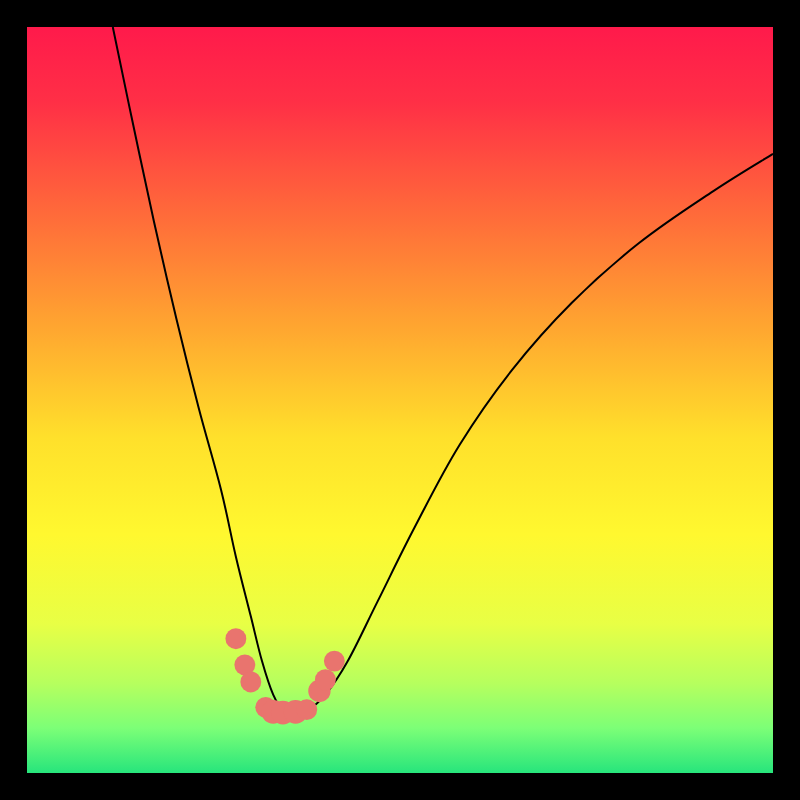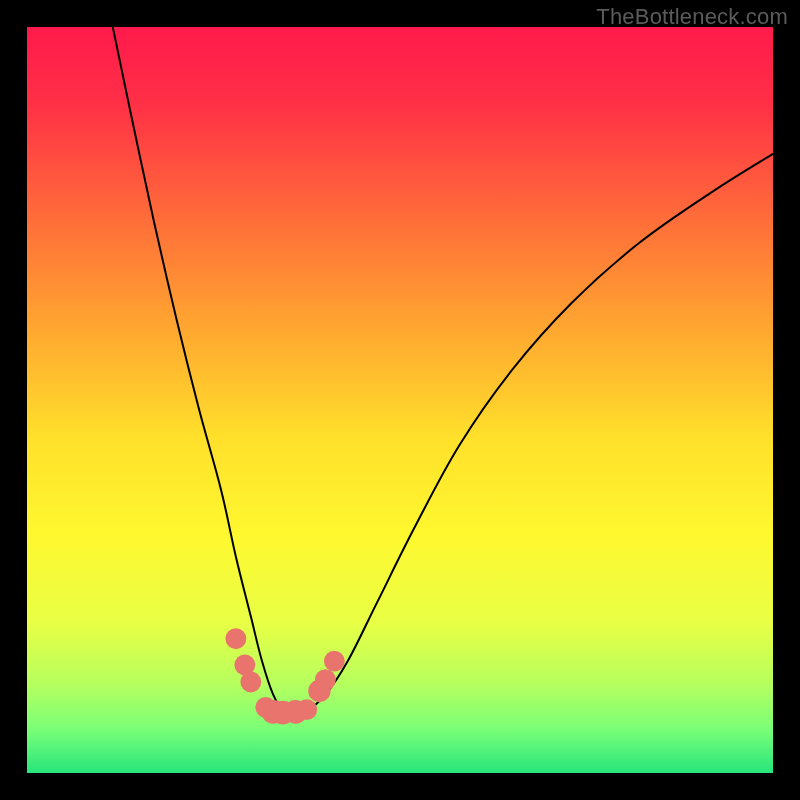--- a/index.html
+++ b/index.html
@@ -38,21 +38,20 @@
   svg {
     display: block;
     width: 746px;
     height: 746px;
   }
 </style>
 </head>
 <body>
 
 <div class="outer">
-  <div class="watermark">TheBottleneck.com</div>
   <div class="plot-wrap">
     <svg id="chart-svg" viewBox="0 0 100 100" preserveAspectRatio="none">
       <defs>
         <linearGradient id="bg-grad" x1="0" y1="0" x2="0" y2="1">
             <stop offset="0.00%" stop-color="#ff1a4b"></stop>
             <stop offset="10.00%" stop-color="#ff2f46"></stop>
             <stop offset="25.00%" stop-color="#ff6a3a"></stop>
             <stop offset="40.00%" stop-color="#ffa530"></stop>
             <stop offset="55.00%" stop-color="#ffe02b"></stop>
             <stop offset="68.00%" stop-color="#fff82f"></stop>

